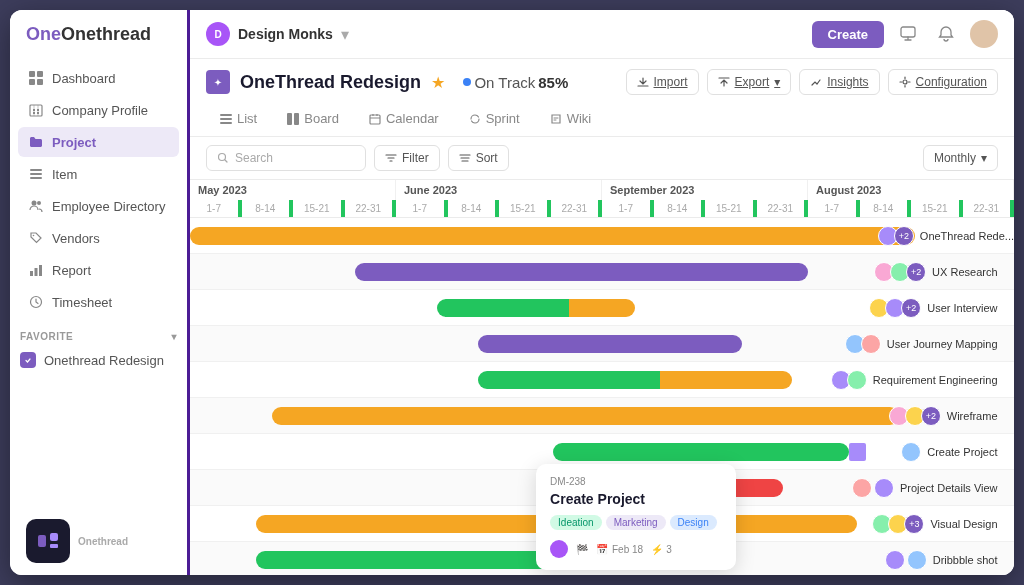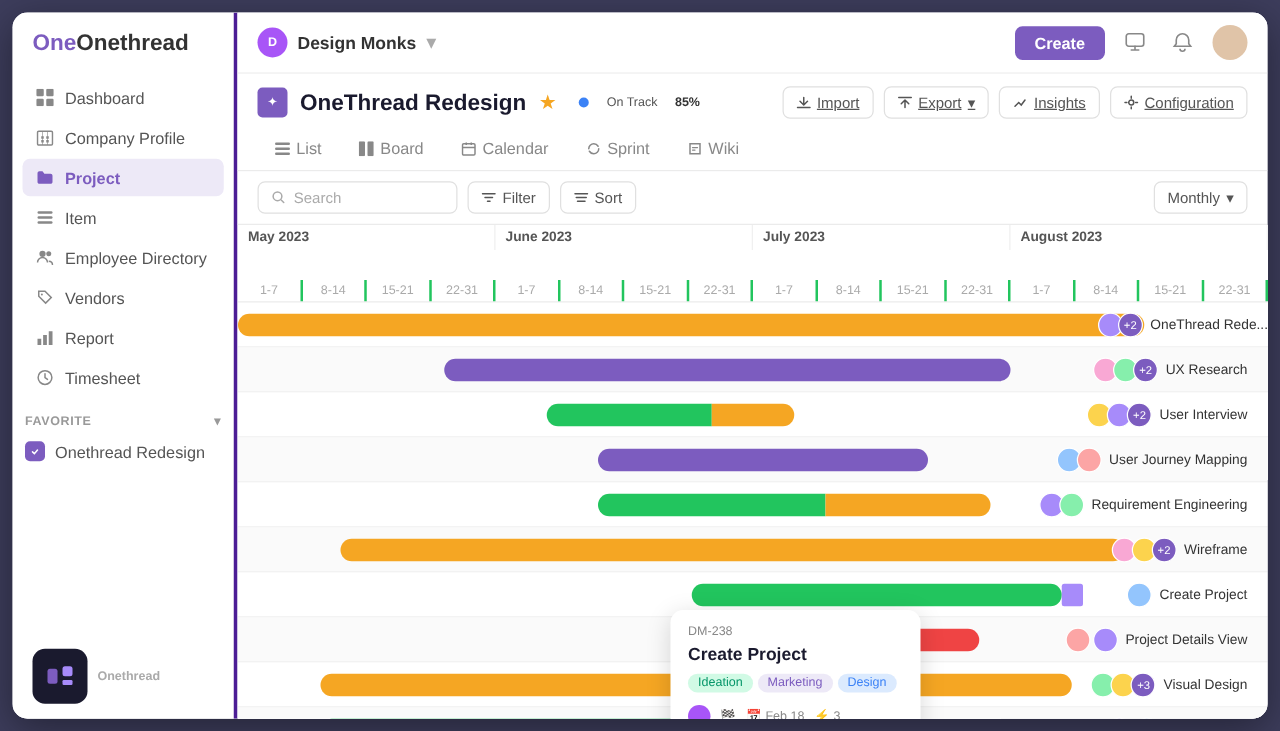--- a/index.html
+++ b/index.html
@@ -34,40 +34,40 @@
     .btn-create { background: #7c5cbf; color: #fff; border: none; border-radius: 6px; padding: 6px 16px; font-size: 13px; font-weight: 600; cursor: pointer; }
     .topbar-icon { width: 28px; height: 28px; display: flex; align-items: center; justify-content: center; cursor: pointer; color: #888; border-radius: 6px; }
     .topbar-avatar { width: 28px; height: 28px; background: #e0c4a8; border-radius: 50%; }
 
     
     .project-header { background: #fff; padding: 10px 16px 0; border-bottom: 1px solid #ebebeb; flex-shrink: 0; }
     .project-title-row { display: flex; align-items: center; gap: 10px; margin-bottom: 8px; }
     .project-icon { width: 24px; height: 24px; background: #7c5cbf; border-radius: 4px; display: flex; align-items: center; justify-content: center; font-size: 10px; color: #fff; }
     .project-title { font-size: 18px; font-weight: 700; color: #1a1a2e; }
     .star-icon { color: #f5a623; font-size: 16px; }
-    .on-track-badge { display: flex; align-items: center; gap: 14px; font-size: 10px; color: #555; margin-left: 8px; text-align: center; }
+    .on-track-badge { display: flex; align-items: center; gap: 3px; font-size: 15px; color: #555; margin-left: 8px; text-align: center; }
     .on-track-dot { width: 8px; height: 8px; background: #3b82f6; border-radius: 50%; }
     .progress-pct { font-weight: 700; color: #333; }
     .project-actions { display: flex; gap: 8px; margin-left: auto; }
     .action-btn { display: flex; align-items: center; gap: 5px; padding: 5px 10px; border: 1px solid #e0e0e0; border-radius: 6px; font-size: 12px; color: #555; cursor: pointer; background: #fff; text-decoration: underline; }
     .tabs { display: flex; gap: 2px; }
     .tab { padding: 8px 14px; font-size: 13px; color: #888; cursor: pointer; border-bottom: 2px solid transparent; display: flex; align-items: center; gap: 5px; justify-content: center; }
     .tab.active { color: #7c5cbf; border-bottom-color: #7c5cbf; font-weight: 600; }
 
     
     .gantt-area { flex: 1; overflow: hidden; display: flex; flex-direction: column; }
     .gantt-toolbar { display: flex; align-items: center; gap: 8px; padding: 8px 16px; background: #fff; border-bottom: 1px solid #ebebeb; flex-shrink: 0; }
     .search-box { display: flex; align-items: center; gap: 6px; border: 1px solid #e0e0e0; border-radius: 6px; padding: 5px 10px; font-size: 12px; color: #aaa; background: #fff; width: 160px; }
     .toolbar-btn { display: flex; align-items: center; gap: 5px; padding: 5px 10px; border: 1px solid #e0e0e0; border-radius: 6px; font-size: 12px; color: #555; cursor: pointer; background: #fff; }
     .period-select { margin-left: auto; display: flex; align-items: center; gap: 5px; padding: 5px 10px; border: 1px solid #e0e0e0; border-radius: 6px; font-size: 12px; color: #555; cursor: pointer; background: #fff; }
 
     
     .gantt-chart { flex: 1; overflow: auto; position: relative; background: #f8f8fc; }
     .month-cell { padding: 4px 8px; font-size: 11px; font-weight: 600; color: #555; border-right: 1px solid #f0f0f0; white-space: nowrap; }
-    .week-cell { padding: 3px 4px; font-size: 10px; color: #aaa; border-right: 2px solid #22c55e; text-align: center; margin-top: 24px; }
+    .week-cell { padding: 3px 4px; font-size: 10px; color: #aaa; border-right: 4px solid #22c55e; text-align: center; }
     .gantt-row { display: flex; align-items: center; height: 38px; border-bottom: 1px solid #f0f0f0; position: relative; background: #fff; }
     .gantt-row:nth-child(even) { background: #fafafa; }
 
     
     .tooltip-card { position: absolute; background: #fff; border-radius: 10px; box-shadow: 0 4px 20px rgba(0,0,0,0.15); padding: 12px 14px; width: 200px; z-index: 100; }
     .tooltip-task-id { font-size: 10px; color: #888; margin-bottom: 4px; }
     .tooltip-title { font-size: 14px; font-weight: 700; color: #1a1a2e; margin-bottom: 8px; }
     .tooltip-tags { display: flex; gap: 4px; margin-bottom: 10px; }
     .tag { padding: 2px 8px; border-radius: 10px; font-size: 10px; font-weight: 500; }
     .tag-green { background: #d1fae5; color: #059669; }
@@ -338,21 +338,21 @@
         </div>
 
         <div class="gantt-chart">
 
           <div style="background:#fff; border-bottom:1px solid #ebebeb; position:sticky; top:0; z-index:10;">
             <div style="display:flex;">
               <div style="width:0;flex-shrink:0;"></div>
               <div style="flex:1; display:flex;">
                 <div class="month-cell" style="flex:1">May 2023</div>
                 <div class="month-cell" style="flex:1">June 2023</div>
-                <div class="month-cell" style="flex:1">July 2023</div>
+                <div class="month-cell" style="flex:1">September 2023</div>
                 <div class="month-cell" style="flex:1">August 2023</div>
               </div>
             </div>
             <div style="display:flex;">
               <div style="width:0;flex-shrink:0;"></div>
               <div style="flex:1; display:flex;">
                 <div class="week-cell" style="flex:1">1-7</div>
                 <div class="week-cell" style="flex:1">8-14</div>
                 <div class="week-cell" style="flex:1">15-21</div>
                 <div class="week-cell" style="flex:1">22-31</div>

